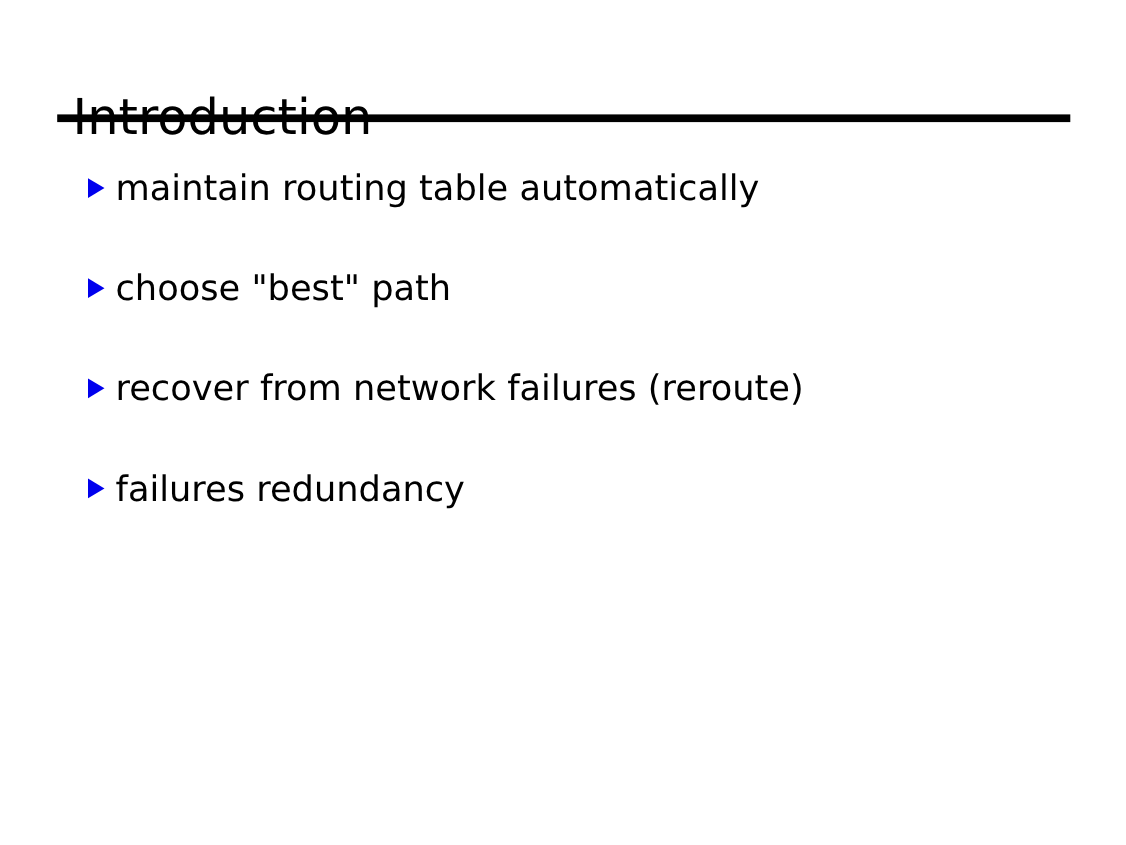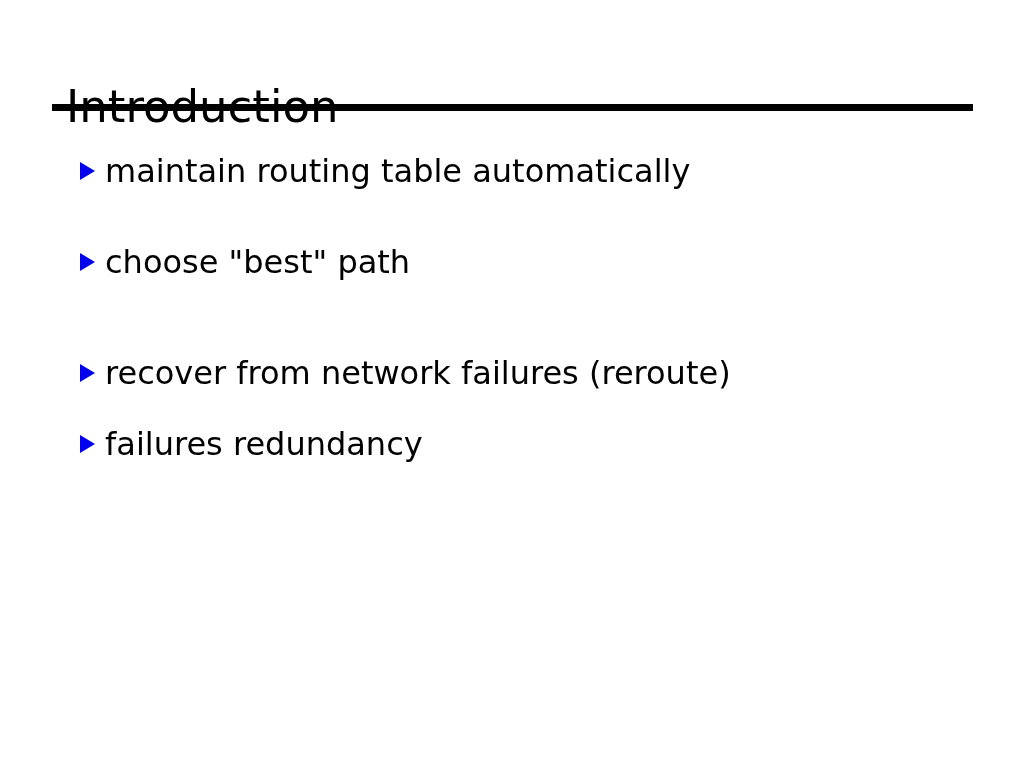--- a/index.html
+++ b/index.html
@@ -48,21 +48,21 @@
   .bullet-item {
     position: absolute;
     left: 80px;
     display: flex;
     align-items: center;
     height: 44px;
     gap: 10px;
   }
   .bullet-item:nth-child(1) { top: 149px; }
   .bullet-item:nth-child(2) { top: 240px; }
-  .bullet-item:nth-child(3) { top: 331px; margin-top: 20px; }
+  .bullet-item:nth-child(3) { top: 331px; }
   .bullet-item:nth-child(4) { top: 422px; }
   .triangle-icon {
     display: inline-block;
     width: 0;
     height: 0;
     border-top: 9px solid transparent;
     border-bottom: 9px solid transparent;
     border-left: 15px solid #0000ee;
     flex: 0 0 auto;
   }

